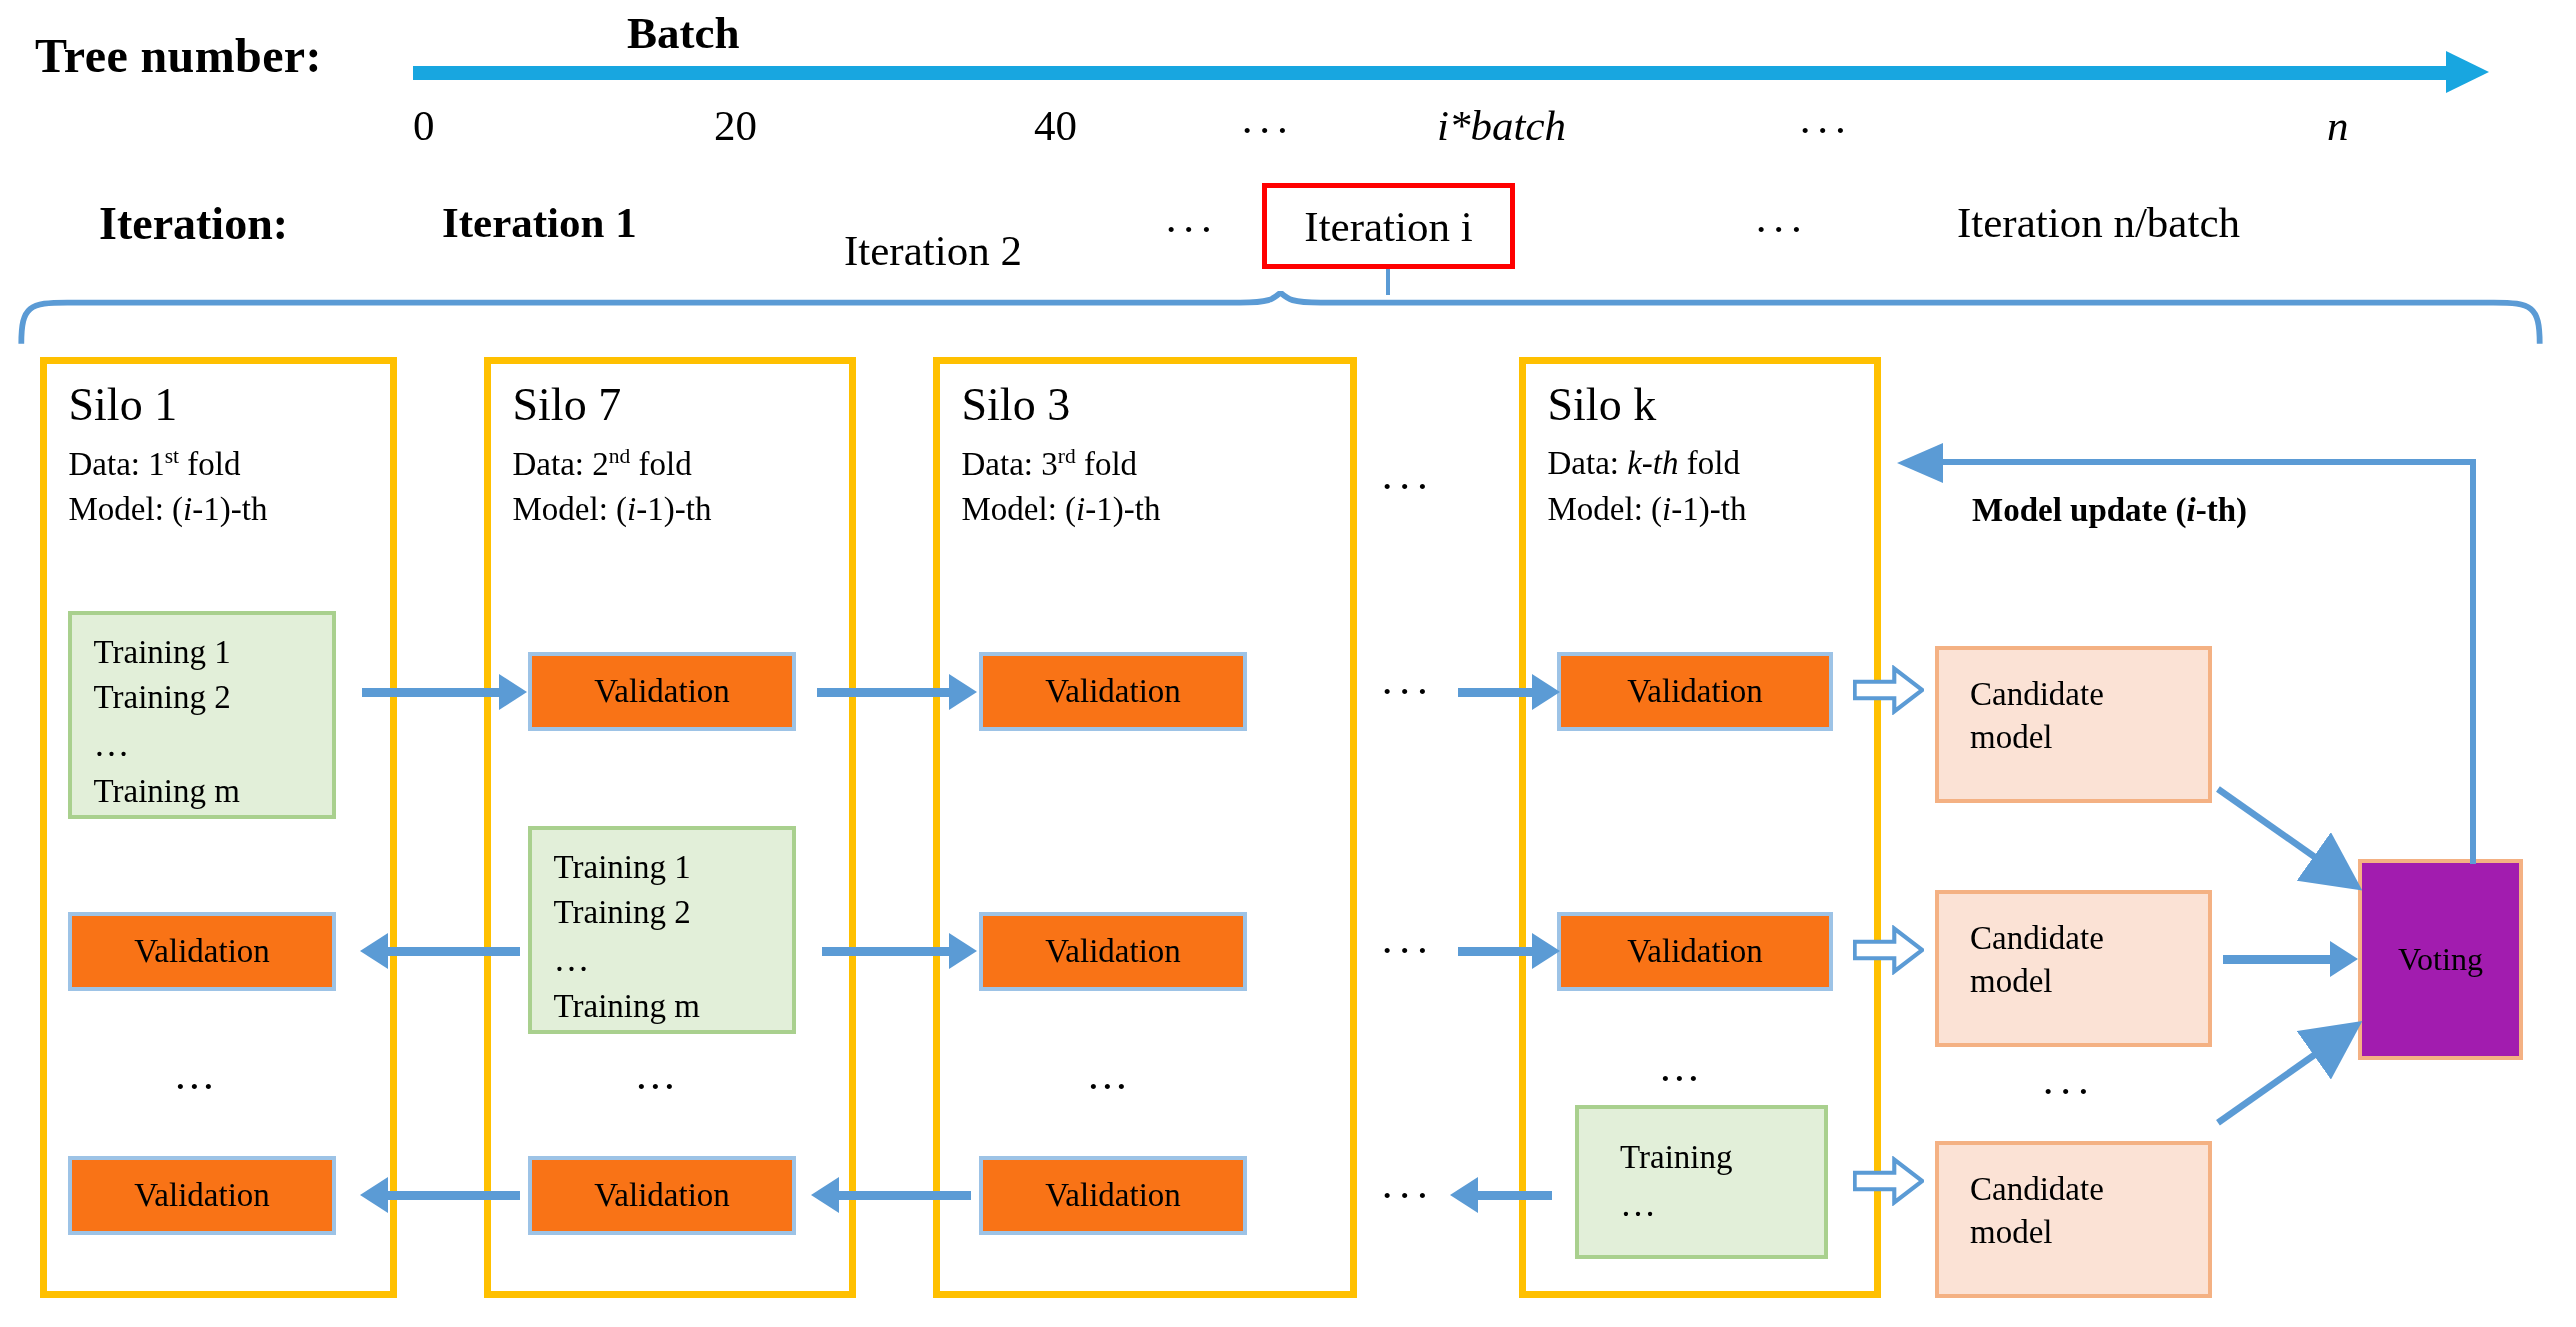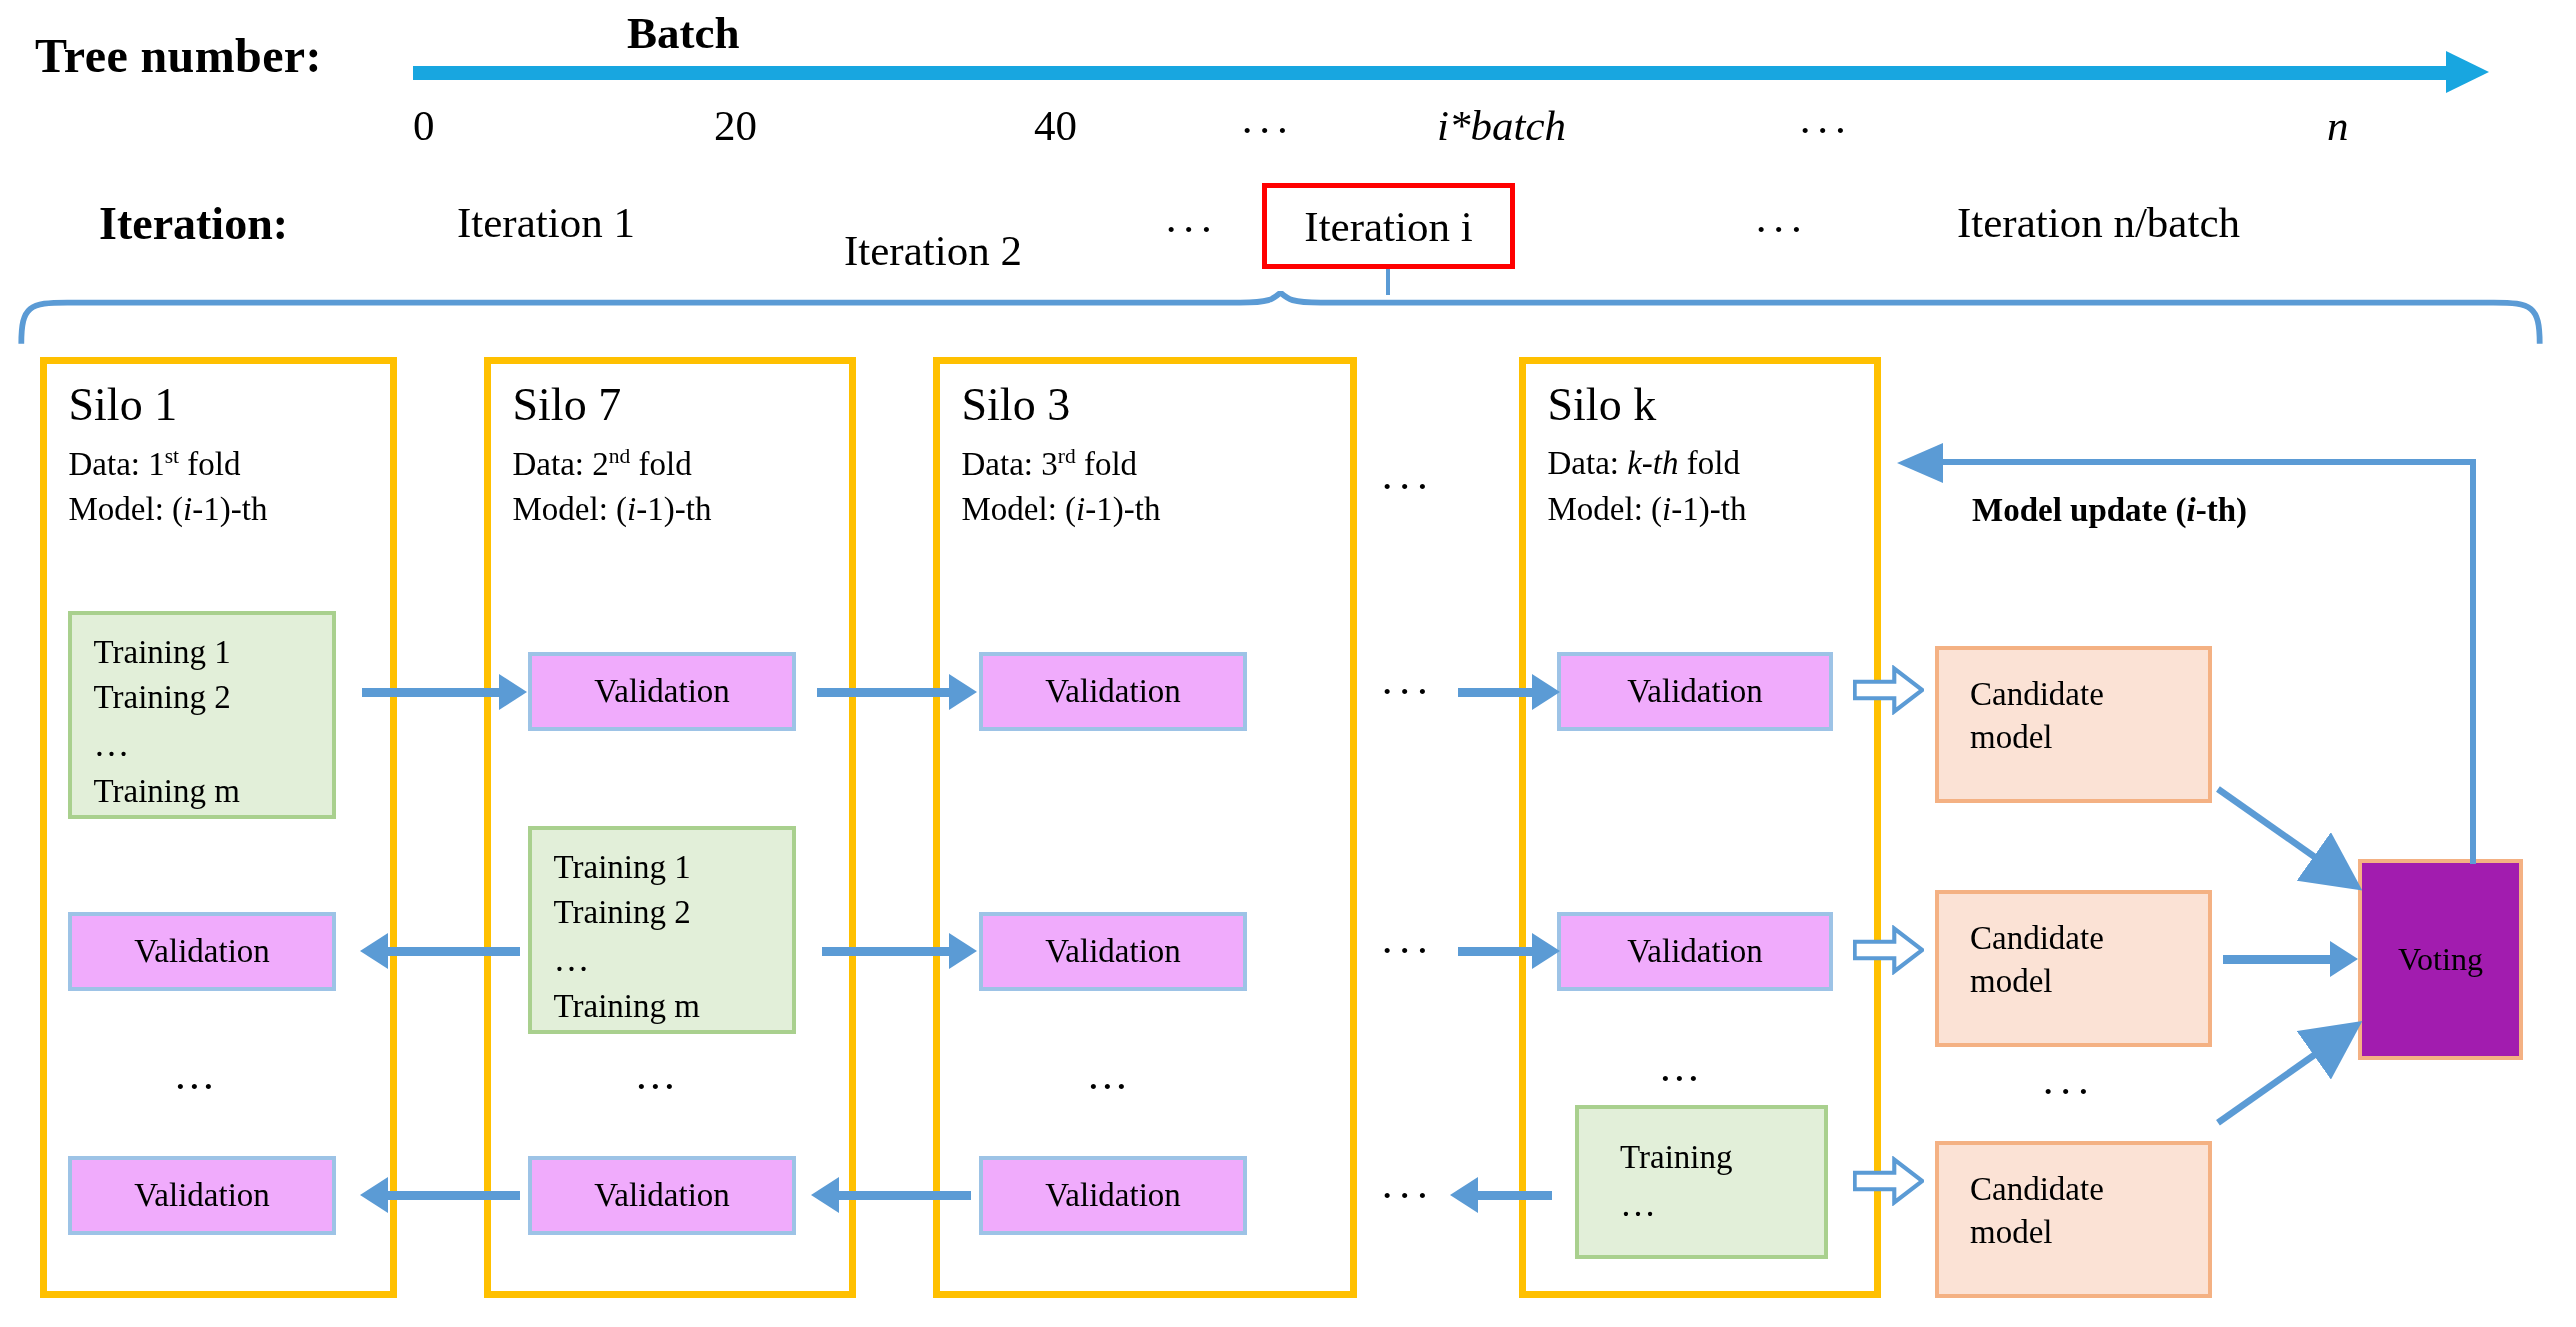--- a/index.html
+++ b/index.html
@@ -30,21 +30,21 @@
   
   #brace{left:18px;top:291px;width:2525px;height:56px;}
 
   
   .silo{border:7.4px solid #FFC000;background:#fff;box-sizing:border-box;}
   .silo-title{font-size:46px;line-height:1.02;}
   .silo-sub{font-size:33px;line-height:1.22;white-space:nowrap;}
   .sup{font-size:21.5px;vertical-align:super;}
 
   
-  .valbox{background:#f0abfc;border:4.1px solid #9dc3e6;box-sizing:border-box;
+  .valbox{background:#f97316;border:4.1px solid #9dc3e6;box-sizing:border-box;
           font-size:33px;justify-content:center;}
   .trainbox{background:#e2efd9;border:4.1px solid #a9d08e;box-sizing:border-box;
             font-size:33px;line-height:1.36;}
   .candbox{background:#fbe2d5;border:4.1px solid #f4b183;box-sizing:border-box;
            font-size:33px;line-height:1.3;}
   .votebox{background:#a21caf;border:4.1px solid #f4b183;box-sizing:border-box;
            font-size:32px;align-items:center;}
 
   
   .arrow-shaft{background:#5b9bd5;height:9px;}
@@ -75,21 +75,21 @@
 <div class="abs tick" style="left:413px;">0</div>
 <div class="abs tick" style="left:714px;">20</div>
 <div class="abs tick" style="left:1034px;">40</div>
 <div class="abs tick dots" style="left:1240px;top:106px;">···</div>
 <div class="abs tick ital" style="left:1437px;">i*batch</div>
 <div class="abs tick dots" style="left:1798px;top:106px;">···</div>
 <div class="abs tick ital" style="left:2327px;">n</div>
 
 <div class="abs" id="training-label">Iteration:</div>
 
-<div class="abs iter" style="left:457px;">Iteration 1</div>
+<div class="abs iter" style="left:442px;font-weight:bold;">Iteration 1</div>
 <div class="abs iter" style="left:844px;margin-top:28px;">Iteration 2</div>
 <div class="abs iter dots" style="left:1164px;top:205px;">···</div>
 
 <div class="abs ctr" id="iteration-i-box">
   <span id="iteration-i-text">Iteration i</span>
 </div>
 
 <div class="abs iter dots" style="left:1754px;top:205px;">···</div>
 <div class="abs iter" style="left:1957px;">Iteration n/batch</div>
 

